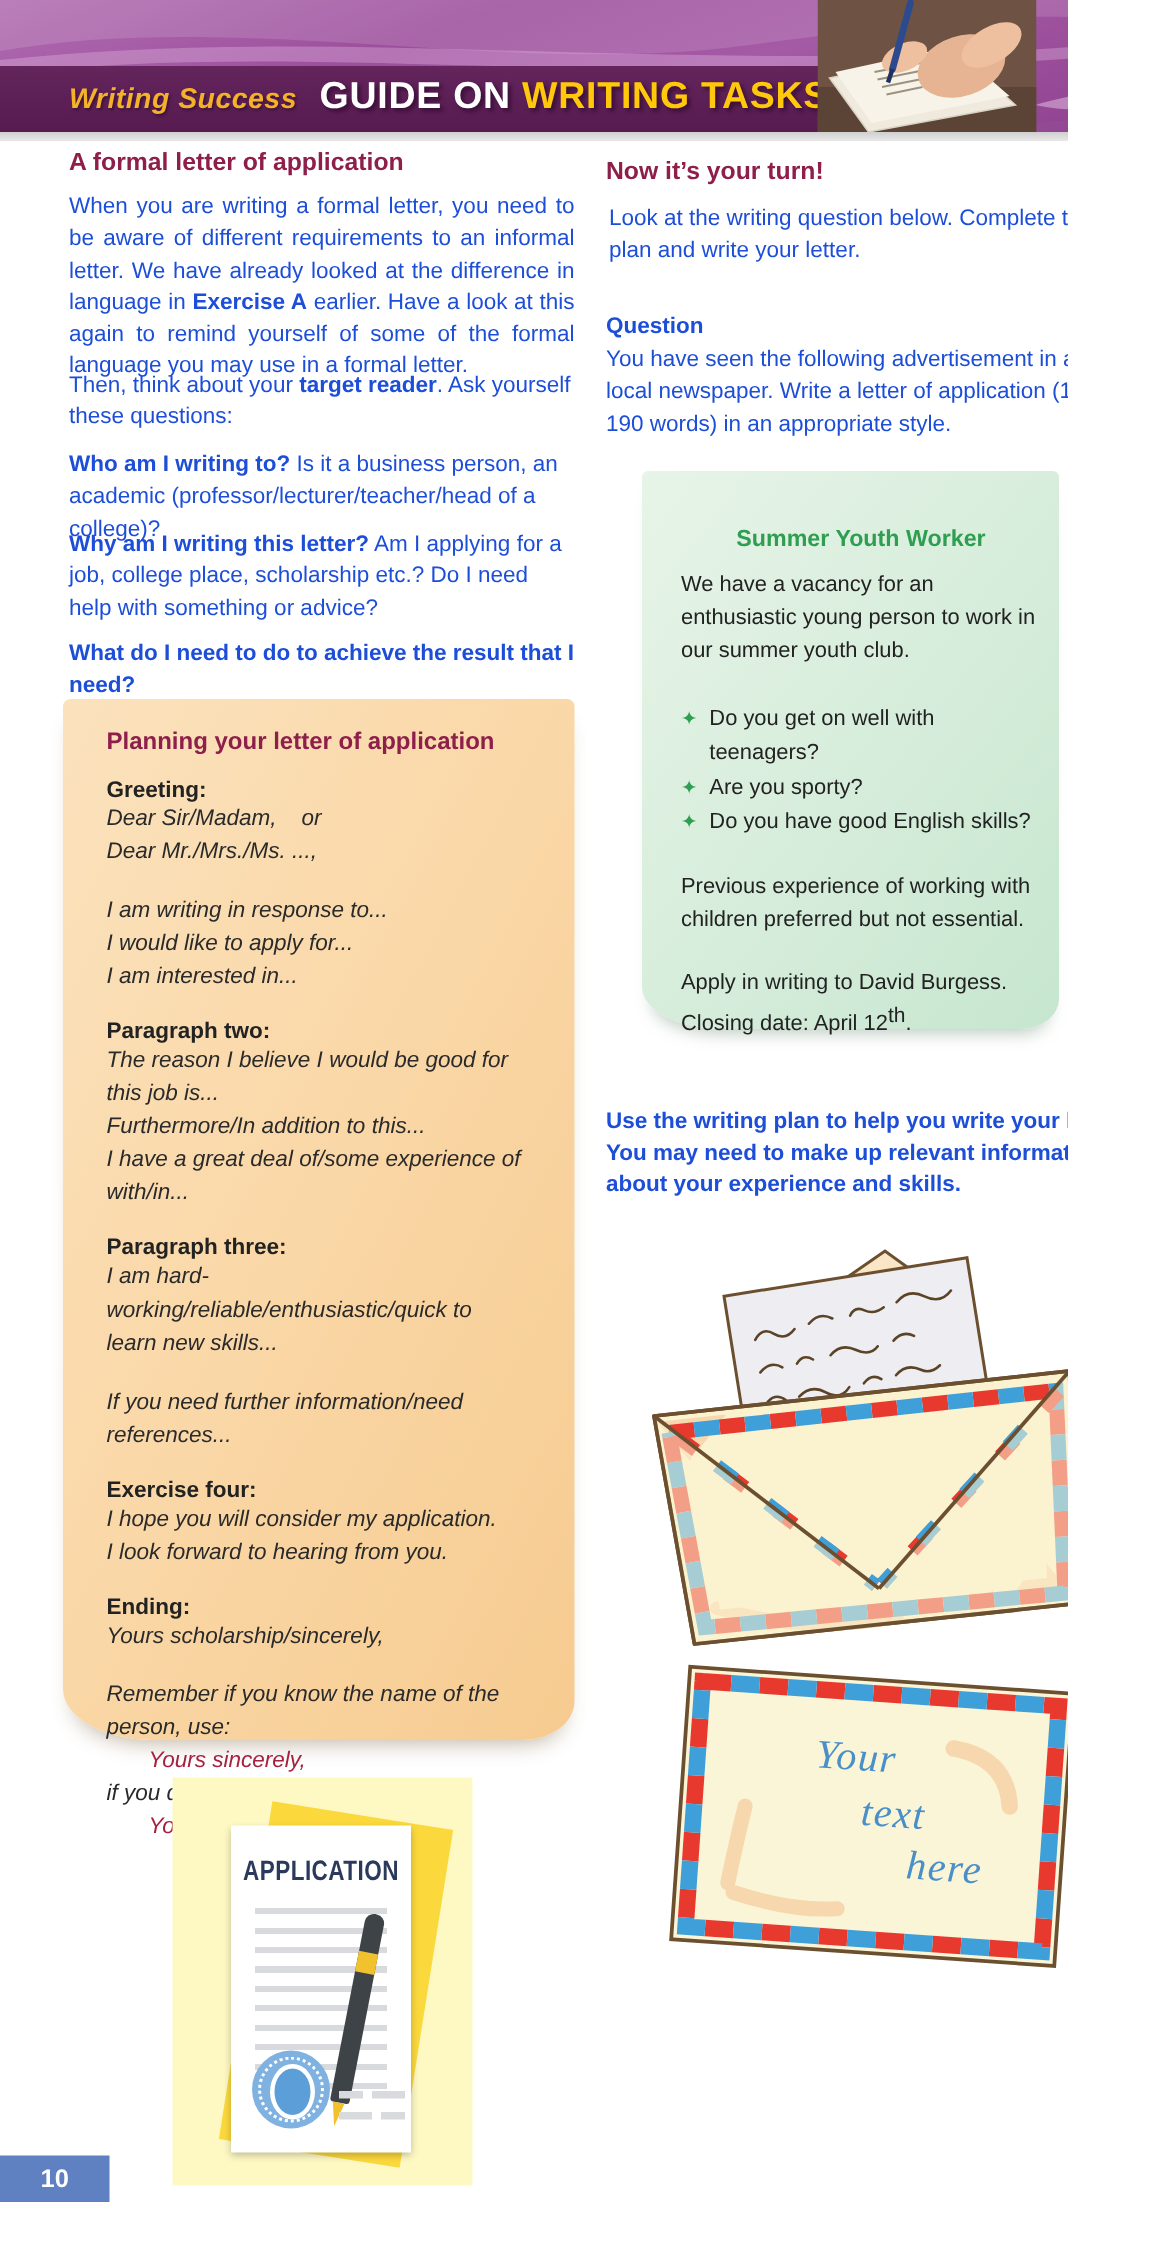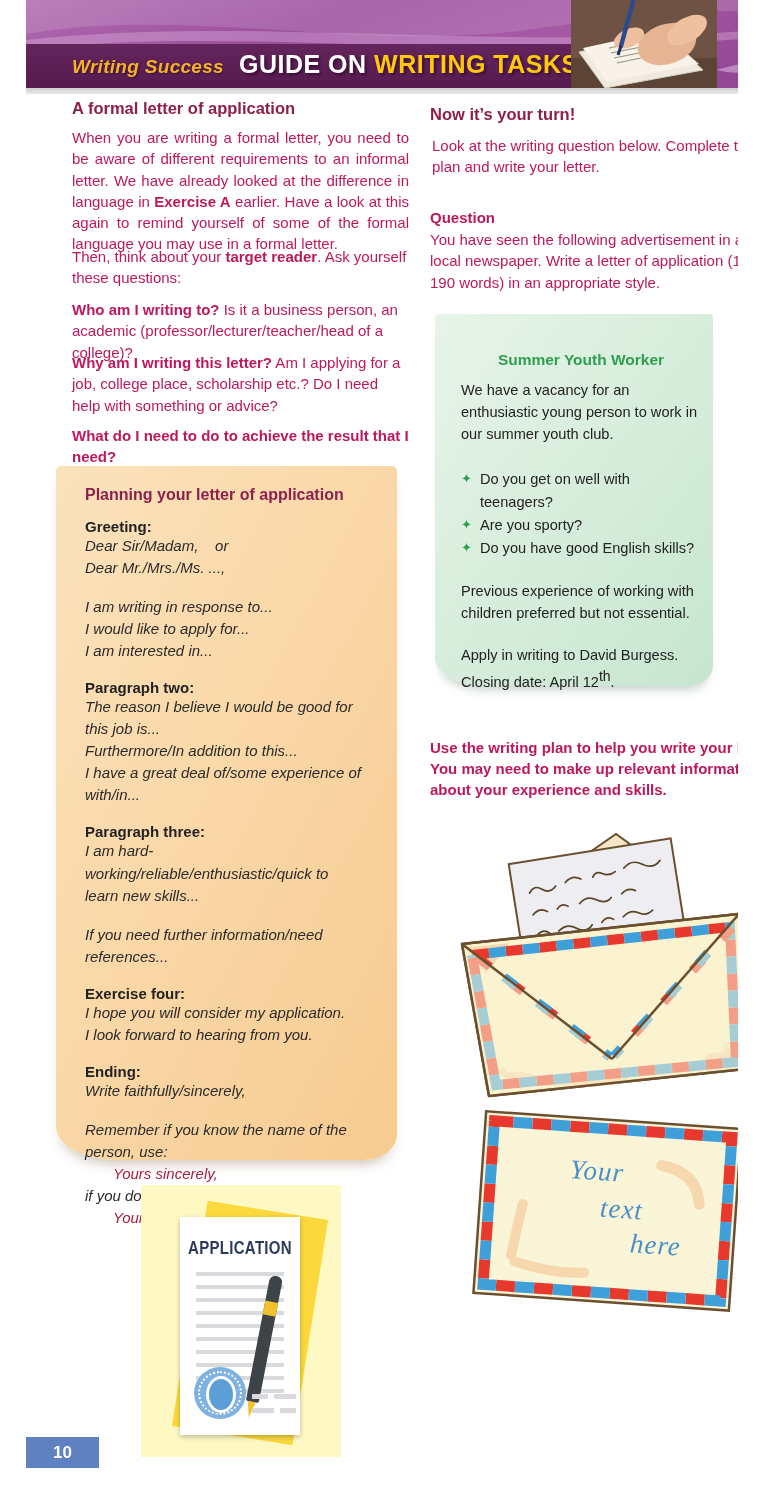--- a/index.html
+++ b/index.html
@@ -1,57 +1,57 @@
 <!DOCTYPE html>
 <html><head>
 <meta charset="utf-8">
 <style>
   html,body{margin:0;padding:0;background:#fff;}
   *{box-sizing:border-box;}
   .page{position:relative;width:712px;height:1500px;background:#ffffff;overflow:hidden;
-        font-family:"Liberation Sans",sans-serif;color:#1c1c1c;margin-left:26px;}
+        font-family:"Liberation Sans",sans-serif;color:#1c1c1c;}
 
   
   .header{position:absolute;left:0;top:0;width:775px;height:88px;
           background:linear-gradient(160deg,#b06cb0 0%,#9c4f9c 35%,#a55aa5 60%,#8d3f8d 100%);overflow:hidden;}
   .header svg.waves{position:absolute;inset:0;}
   .header-band{position:absolute;left:0;top:44px;width:553px;height:44px;
                background:linear-gradient(#63255c,#571b50);}
   .brand{position:absolute;left:46px;top:56px;font-size:19px;font-weight:bold;font-style:italic;
          color:#f3b229;letter-spacing:.3px;text-shadow:1px 1px 2px rgba(30,0,30,.5);}
   .guide-title{position:absolute;left:213px;top:50px;font-size:25px;font-weight:800;letter-spacing:.5px;
                text-shadow:2px 2px 3px rgba(35,5,35,.65);white-space:nowrap;}
   .guide-title .t-white{color:#ffffff;}
   .guide-title .t-yellow{color:#ffc80a;}
   .header-photo{position:absolute;left:545px;top:0;width:146px;height:88px;}
   .header-strip{position:absolute;left:0;top:88px;width:775px;height:6px;
                 background:linear-gradient(#cfcfcf,#e9e9e9);}
 
   
   .abs{position:absolute;}
   .h-maroon{color:#8e1f4b;font-weight:bold;font-size:16.5px;}
-  .body-txt{font-size:15px;line-height:1.42;color:#be185d;}
+  .body-txt{font-size:15px;line-height:1.42;color:#1d4ed8;}
   .just{text-align:justify;}
   b,.bld{font-weight:bold;}
   .blk{display:block;}
 
   
-  .plan-box{position:absolute;left:30px;top:466px;width:341px;height:694px;
+  .plan-box{position:absolute;left:42px;top:466px;width:341px;height:694px;
             background:linear-gradient(118deg,#fbe2bd 0%,#fad8a8 45%,#f6cb90 100%);
             border-radius:5px 5px 34px 60px / 5px 5px 26px 34px;
             padding:20px 32px 0 29px;
             box-shadow:0 10px 14px -8px rgba(120,90,50,.45);}
   .plan-heading{color:#8e1f4b;font-weight:bold;font-size:16px;margin-bottom:14px;}
   .plan-label{font-weight:bold;font-size:15px;color:#222;}
   .plan-line{font-style:italic;font-size:15px;line-height:1.47;color:#2a2a2a;white-space:pre-wrap;}
   .plan-gap{height:17px;}
   .plan-red{color:#a6203f;padding-left:28px;}
 
   
-  .green-note{position:absolute;left:409px;top:314px;width:278px;height:372px;
+  .green-note{position:absolute;left:428px;top:314px;width:278px;height:372px;
               background:linear-gradient(128deg,#e7f4e8 0%,#d9eedd 45%,#c6e6cf 100%);
               border-radius:4px 4px 26px 54px / 4px 4px 20px 28px;
               padding:37px 12px 0 26px;
               box-shadow:0 10px 12px -8px rgba(70,110,80,.4);}
   .green-title{text-align:center;color:#2e9e50;font-weight:bold;font-size:15.5px;margin-bottom:10px;}
   .green-body{font-size:14.6px;line-height:1.52;color:#222;}
   .bullet-row{display:flex;font-size:14.6px;line-height:1.58;color:#222;}
   .bullet-icon{color:#2e9e50;margin-right:8px;font-size:13px;line-height:1.7;}
   sup{font-size:14px;}
 
@@ -160,21 +160,21 @@
     <div class="plan-gap"></div>
     <div class="plan-line">If you need further information/need references...</div>
     <div class="plan-gap"></div>
 
     <div class="plan-label">Exercise four:</div>
     <div class="plan-line">I hope you will consider my application.</div>
     <div class="plan-line">I look forward to hearing from you.</div>
     <div class="plan-gap"></div>
 
     <div class="plan-label">Ending:</div>
-    <div class="plan-line">Write faithfully/sincerely,</div>
+    <div class="plan-line">Yours scholarship/sincerely,</div>
     <div class="plan-gap"></div>
 
     <div class="plan-line">Remember if you know the name of the person, use:</div>
     <div class="plan-line plan-red">Yours sincerely,</div>
     <div class="plan-line">if you don’t know their name use:</div>
     <div class="plan-line plan-red">Yours faithfully,</div>
   </div>
 
   <div class="app-card">
     <div class="app-yellow"></div>

